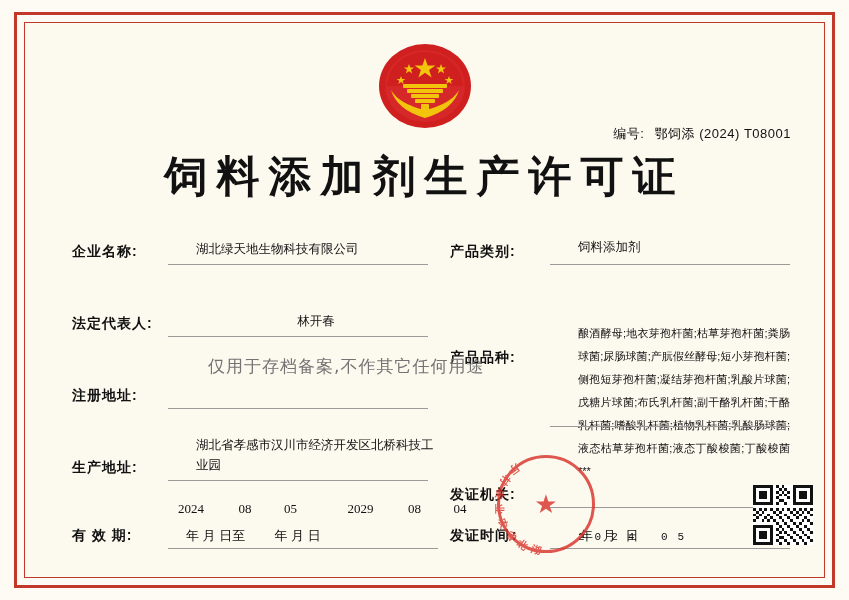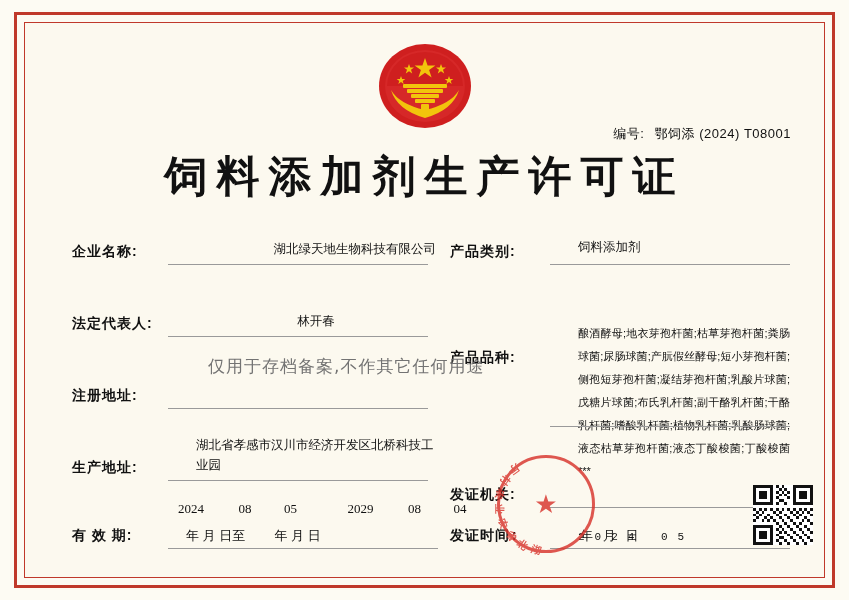--- a/index.html
+++ b/index.html
@@ -135,21 +135,21 @@
     width: 240px;
   }
   .row-l .underline {
     position: absolute;
     left: 120px;
     right: 0;
     bottom: 22px;
     border-bottom: 1px solid #9a9a9a;
   }
 
-  .row-company { top: 0; text-align: right; }
+  .row-company { top: 0; }
   .row-legal { top: 0; text-align: center; }
   .row-reg { top: 0; }
   .row-prod { top: 0; }
 
   
   .row-r {
     position: relative;
   }
   .row-r .field-label {
     font-size: 14px;

